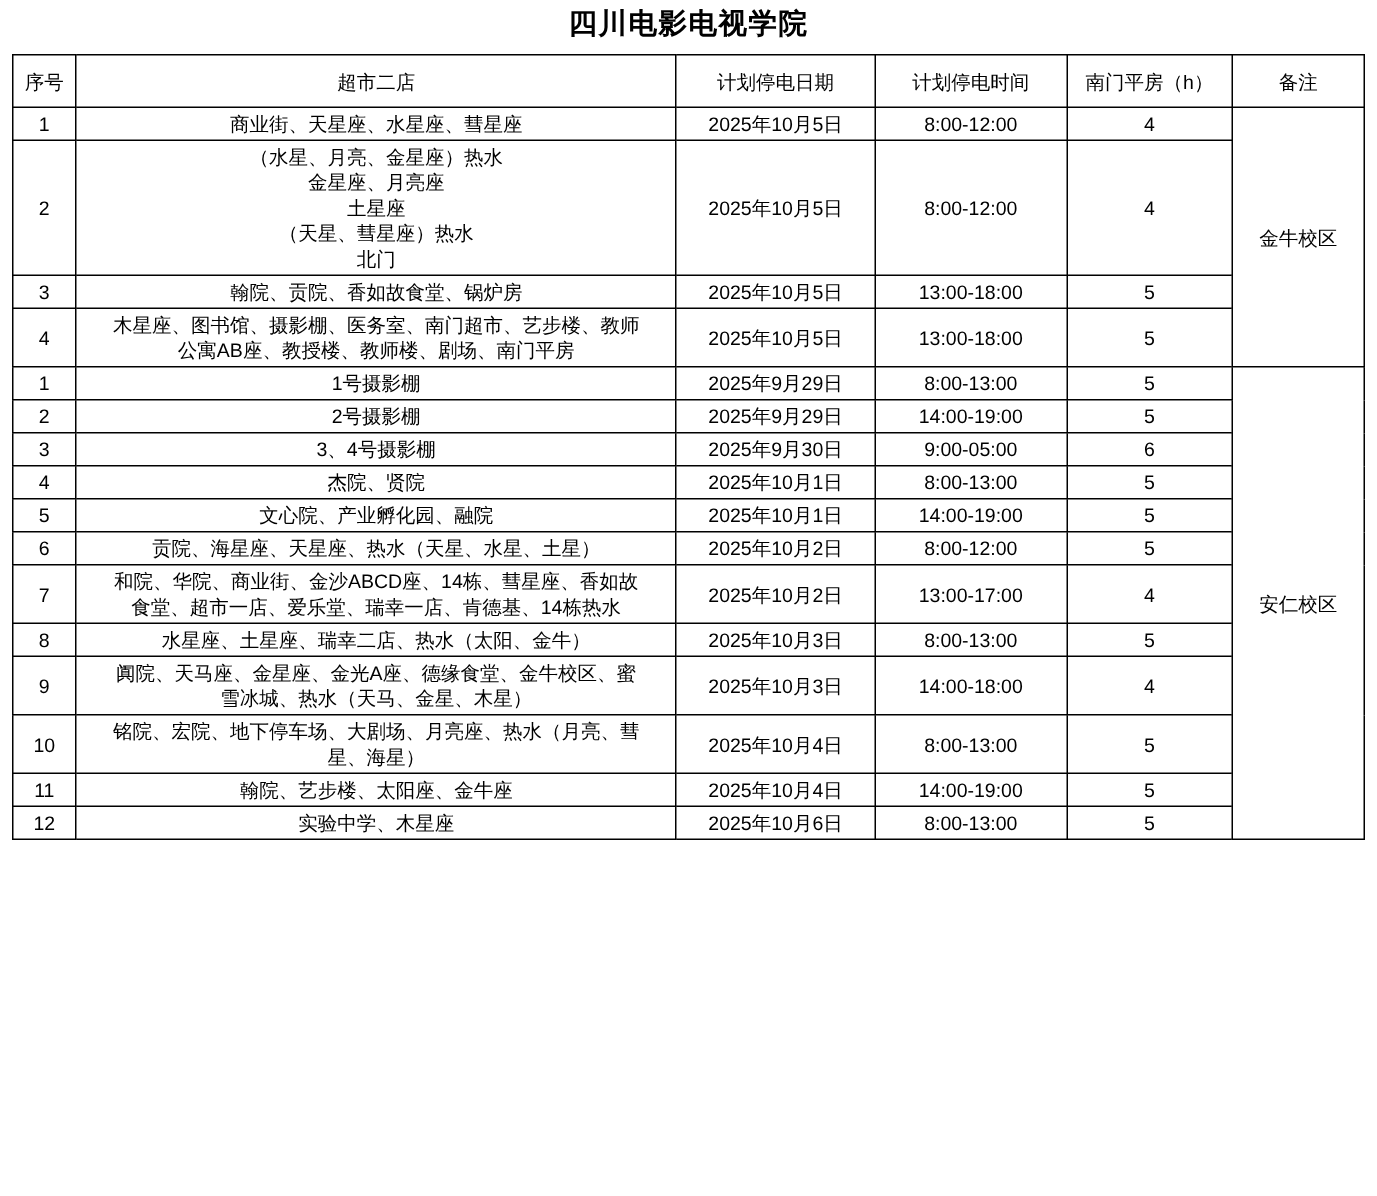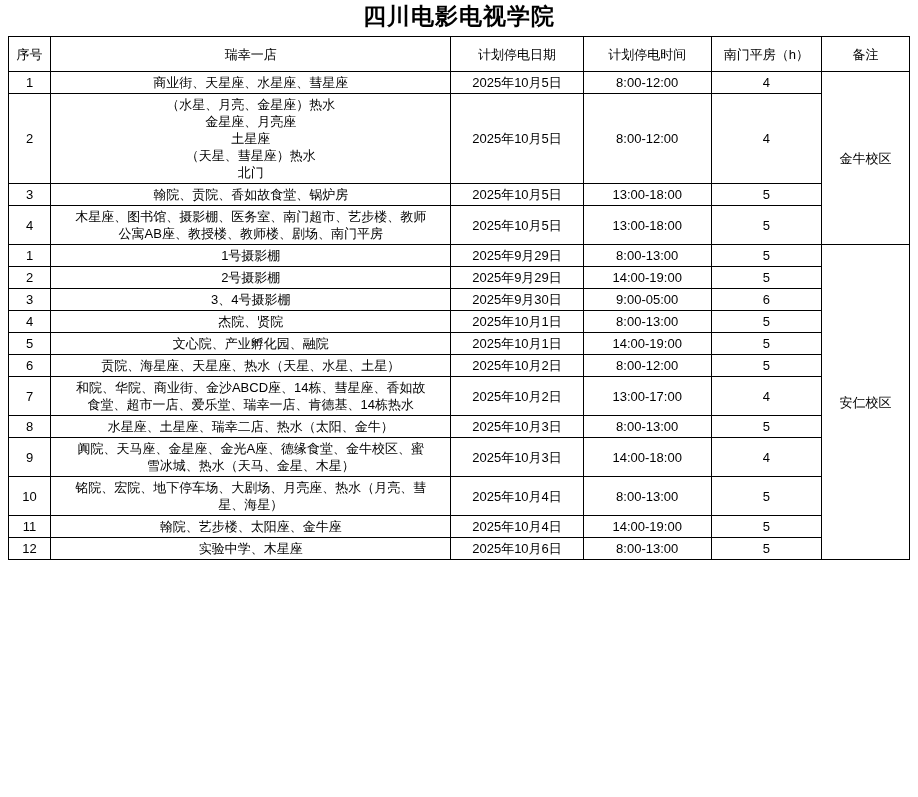--- a/index.html
+++ b/index.html
@@ -21,21 +21,21 @@
     padding: 0;
     position: relative;
   }
   .title-block {
     text-align: center;
     padding-top: 4px;
   }
   .title-line {
     font-family: "Liberation Serif", serif;
     font-weight: bold;
-    font-size: 23px;
+    font-size: 19px;
     line-height: 26px;
     letter-spacing: 1px;
   }
   table.plan {
     border-collapse: collapse;
     width: 902px;
     margin: 6px auto 0 auto;
     table-layout: fixed;
   }
   table.plan th, table.plan td {
@@ -83,21 +83,21 @@
       <col class="c-idx">
         <col class="c-area">
         <col class="c-date">
       <col class="c-time">
         <col class="c-dur">
         <col class="c-note">
     </colgroup>
     <thead>
       <tr>
         <th>序号</th>
-        <th>瑞幸一店</th>
+        <th>超市二店</th>
         <th>计划停电日期</th>
         <th>计划停电时间</th>
         <th>南门平房（h）</th>
         <th>备注</th>
       </tr>
     </thead>
     <tbody id="table-body">
         <tr>
           <td>1</td>
           <td class="area ml">商业街、天星座、水星座、彗星座</td>

